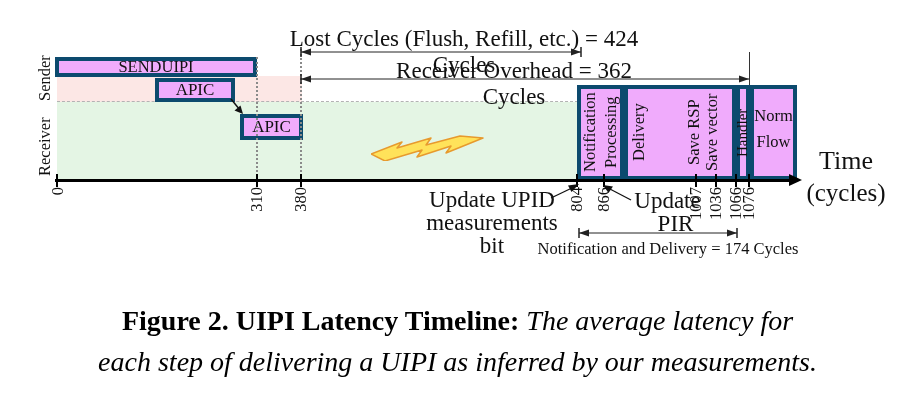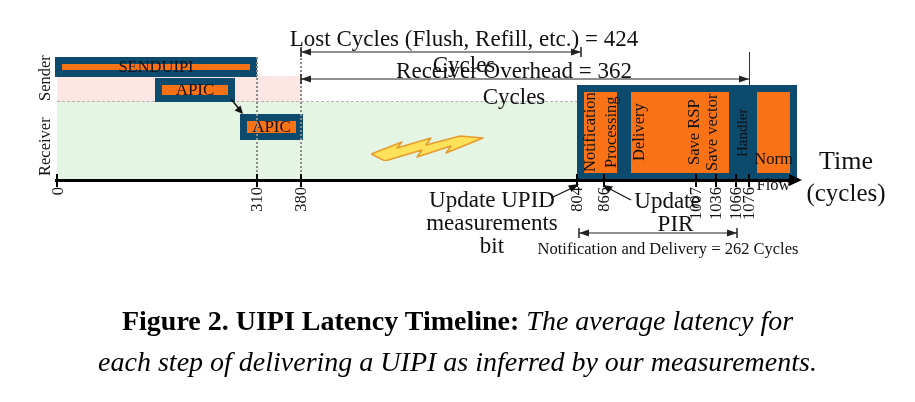--- a/index.html
+++ b/index.html
@@ -6,21 +6,21 @@
   *{box-sizing:border-box;}
   .page{position:relative;width:915px;height:402px;background:#ffffff;overflow:hidden;
         font-family:"Liberation Serif","DejaVu Serif",serif;color:#111;}
   .abs{position:absolute;}
   
   .band-sender{left:57px;top:76px;width:245px;height:26px;background:#fce7e5;}
   .band-receiver{left:57px;top:102px;width:740px;height:79px;background:#e4f5e4;}
   .divider{left:57px;top:101px;width:521px;height:0;border-top:1px dashed #b3b3b3;}
   .dotted-v{width:0;border-left:2px dotted #8a8a8a;z-index:5;}
   
-  .box{background:#f97316;border:7px solid #0c4a6e;z-index:3;}
+  .box{background:#f0abfc;border:4px solid #0c4a6e;z-index:3;}
   .box-label{display:flex;align-items:center;justify-content:center;font-size:16.5px;z-index:4;}
   
   .vtext{position:absolute;writing-mode:vertical-rl;transform:rotate(180deg);
          white-space:nowrap;font-size:16.5px;line-height:19px;text-align:center;z-index:6;}
   .vtick{position:absolute;writing-mode:vertical-rl;transform:rotate(180deg);
          white-space:nowrap;font-size:16.5px;line-height:19px;z-index:6;}
   .ann{font-size:23px;text-align:center;z-index:6;}
   .axis{left:55px;top:179px;width:736px;height:3px;background:#000;z-index:4;}
   .axis-head{left:789px;top:174px;width:0;height:0;border-left:13px solid #000;
              border-top:6.5px solid transparent;border-bottom:6.5px solid transparent;z-index:4;}
@@ -79,21 +79,21 @@
   <div class="abs box" style="left:624px;top:85px;width:112px;height:95px;"></div>
   <div class="abs box" style="left:736px;top:85px;width:14px;height:95px;"></div>
   <div class="abs box" style="left:750px;top:85px;width:47px;height:95px;"></div>
 
   <div class="vtext" style="left:580px;top:87px;height:91px;">Notification</div>
   <div class="vtext" style="left:601px;top:87px;height:91px;">Processing</div>
   <div class="vtext" style="left:629px;top:87px;height:91px;">Delivery</div>
   <div class="vtext" style="left:684px;top:87px;height:91px;">Save RSP</div>
   <div class="vtext" style="left:702px;top:87px;height:91px;">Save vector</div>
   <div class="vtext" style="left:733px;top:87px;height:91px;font-size:15px;">Handler</div>
-  <div class="abs" style="left:750px;top:103px;width:47px;text-align:center;font-size:16.5px;line-height:26px;z-index:6;margin-top:43px;">
+  <div class="abs" style="left:750px;top:103px;width:47px;text-align:center;font-size:16.5px;line-height:26px;z-index:6;">
     <div>Norm</div>
     <div>Flow</div>
   </div>
 
   <div class="abs axis"></div>
   <div class="abs axis-head"></div>
   <div class="abs tick" style="left:56px;"></div>
   <div class="abs tick" style="left:256px;"></div>
   <div class="abs tick" style="left:300px;"></div>
   <div class="abs tick" style="left:576px;"></div>
@@ -136,21 +136,21 @@
     <polygon points="3,3 13,4.5 8.5,11" fill="#111"></polygon>
   </svg>
 
   <svg class="abs" style="left:578px;top:227px;z-index:6;" width="160" height="12" viewBox="0 0 160 12">
     <line x1="1" y1="6" x2="159" y2="6" stroke="#222" stroke-width="1"></line>
     <line x1="1" y1="1" x2="1" y2="11" stroke="#222" stroke-width="1.5"></line>
     <line x1="159" y1="1" x2="159" y2="11" stroke="#222" stroke-width="1.5"></line>
     <polygon points="1,6 11,2.5 11,9.5" fill="#222"></polygon>
     <polygon points="159,6 149,2.5 149,9.5" fill="#222"></polygon>
   </svg>
-  <div class="abs ann" style="left:508px;top:239px;width:320px;font-size:16.5px;">Notification and Delivery = 262 Cycles</div>
+  <div class="abs ann" style="left:508px;top:239px;width:320px;font-size:16.5px;">Notification and Delivery = 174 Cycles</div>
 
   <div class="abs caption">
     <span class="cap-title">Figure 2. UIPI Latency Timeline:</span>
     <span class="cap-body">The average latency for</span><br>
     <span class="cap-body">each step of delivering a UIPI as inferred by our measurements.</span>
   </div>
 
 </div>
 
 </body></html>

